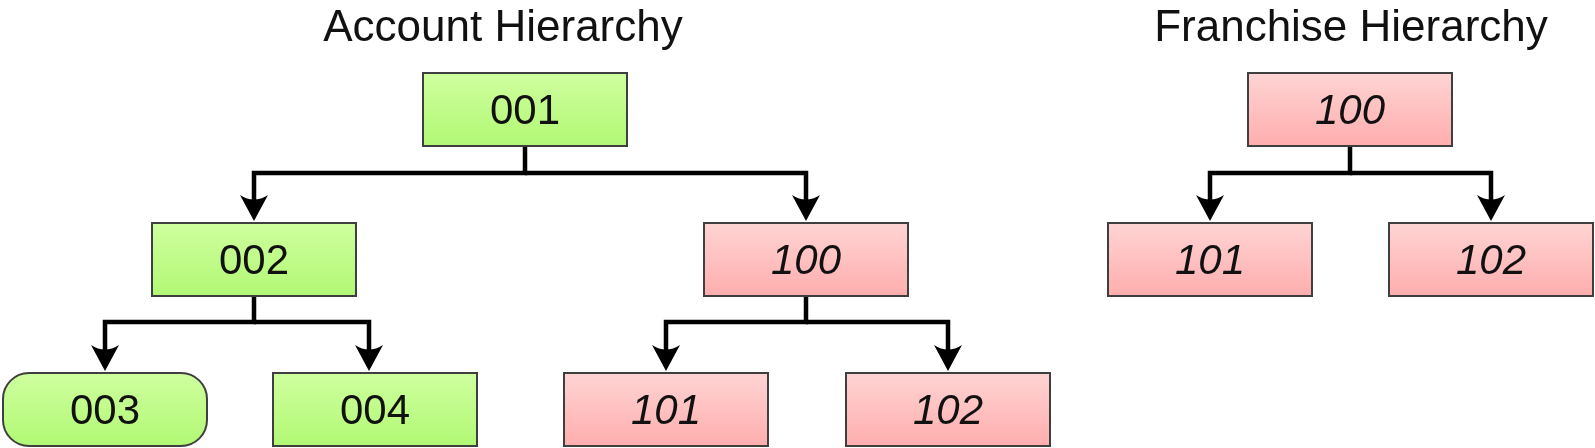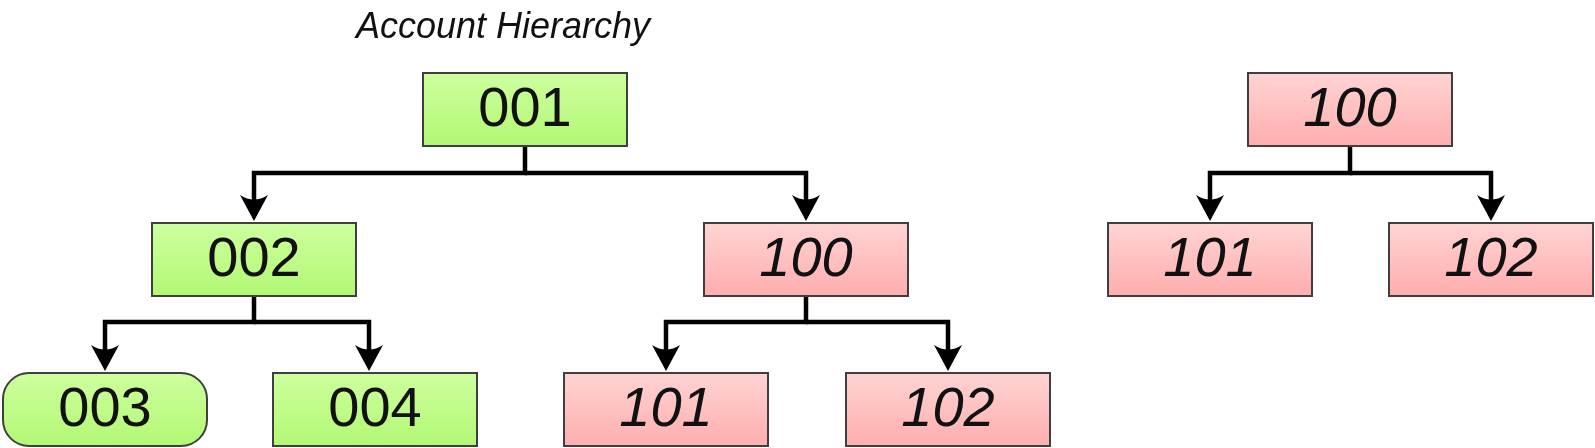--- a/index.html
+++ b/index.html
@@ -12,25 +12,24 @@
     width: 1595px;
     height: 448px;
     background: #ffffff;
     overflow: hidden;
     font-family: "Liberation Sans", "DejaVu Sans", sans-serif;
   }
   .chart-title {
     position: absolute;
     width: 440px;
     text-align: center;
-    font-size: 36px;
+    font-size: 44px;
     color: #111111;
     line-height: 40px;
     white-space: nowrap;
-    font-style: italic;
   }
   .connectors {
     position: absolute;
     left: 0;
     top: 0;
   }
   .connectors path.line {
     fill: none;
     stroke: #000000;
     stroke-width: 4.5;
@@ -40,39 +39,41 @@
     fill: #000000;
     stroke: none;
   }
   .node {
     position: absolute;
     width: 206px;
     height: 75px;
     border: 2px solid #3f3f3f;
     box-sizing: border-box;
     display: flex;
+    align-items: center;
     justify-content: center;
-    font-size: 56px;
+    font-size: 42px;
     color: #111111;
   }
   .node.account {
     background: linear-gradient(to bottom, #ceff9e 0%, #b2f875 100%);
   }
   .node.franchise {
     background: linear-gradient(to bottom, #ffd3d3 0%, #ffaeae 100%);
     font-style: italic;
   }
 </style>
 </head>
 <body>
 
 <div class="canvas">
 
   <div class="chart-title" style="left: 283px; top: 6px;">Account Hierarchy</div>
 
+  <div class="chart-title" style="left: 1131px; top: 6px;">Franchise Hierarchy</div>
 
   <svg class="connectors" width="1595" height="448" viewBox="0 0 1595 448">
 
     <path class="line" d="M525,147 L525,173 L254,173 L254,203"></path>
     <path class="line" d="M525,173 L806,173 L806,203"></path>
     <path class="arrow" d="M254,221 L240,195 Q254,204 268,195 Z"></path>
     <path class="arrow" d="M806,221 L792,195 Q806,204 820,195 Z"></path>
 
     <path class="line" d="M254,297 L254,322 L105,322 L105,353"></path>
     <path class="line" d="M254,322 L369,322 L369,353"></path>

